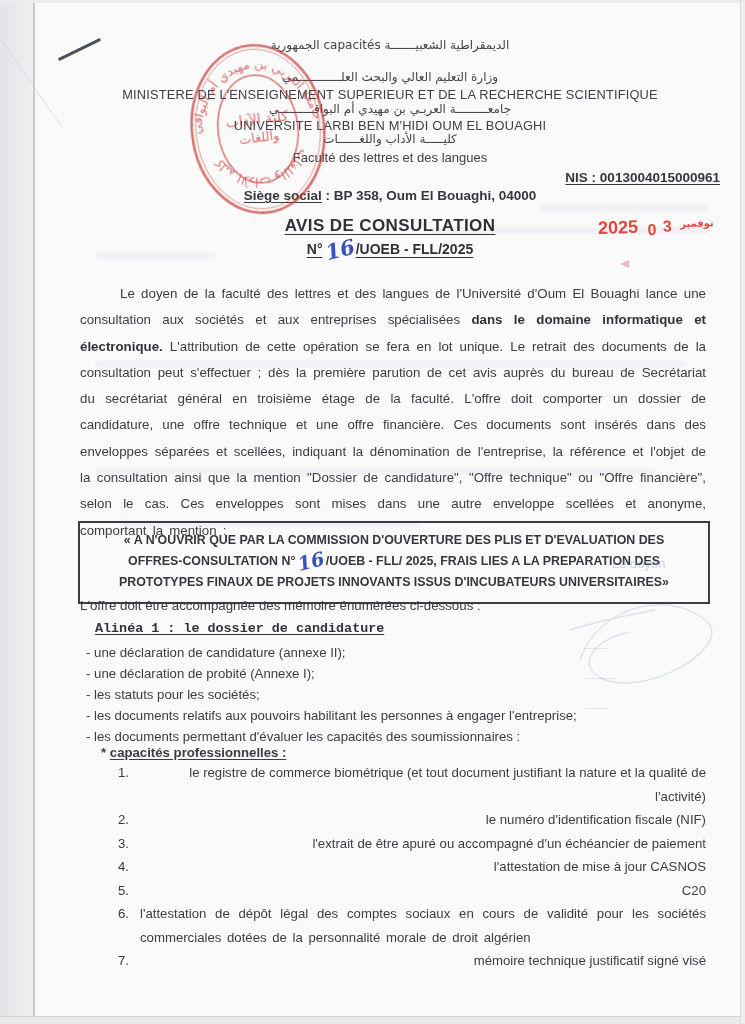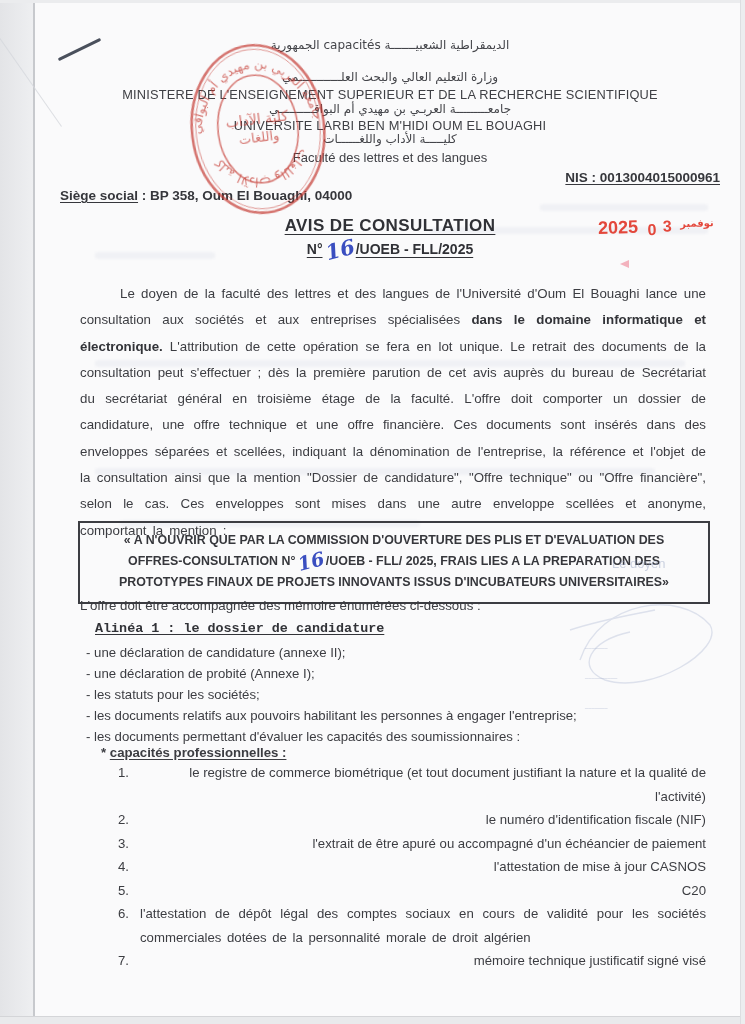--- a/index.html
+++ b/index.html
@@ -21,21 +21,21 @@
   
   .bleed{position:absolute;height:7px;border-radius:3px;background:rgba(140,152,188,.09);filter:blur(1px);}
 
   
   .hdr{position:absolute;left:60px;width:660px;text-align:center;}
   .ar{font-family:"DejaVu Sans",sans-serif;font-size:12px;color:#44454a;}
   .fr{font-size:12.8px;letter-spacing:.2px;color:#3f4045;}
   .faculty{position:absolute;left:60px;top:150px;width:660px;text-align:center;font-size:13px;color:#404146;}
   .nis{position:absolute;left:60px;top:170px;width:660px;text-align:right;font-size:13.5px;font-weight:bold;color:#36373c;}
   .nis span{text-decoration:underline;text-underline-offset:2px;}
-  .siege{position:absolute;left:60px;top:188px;width:660px;text-align:left;font-size:13.5px;font-weight:bold;color:#36373c;}
+  .siege{position:absolute;left:60px;top:188px;width:660px;text-align:center;font-size:13.5px;font-weight:bold;color:#36373c;}
   .siege .lbl{text-decoration:underline;text-underline-offset:2px;}
 
   .title{position:absolute;left:60px;top:216px;width:660px;text-align:center;
     font-size:17px;font-weight:bold;letter-spacing:.4px;color:#303136;
     }
   .title span{text-decoration:underline;text-underline-offset:3px;}
   .refline{position:absolute;left:60px;top:241px;width:660px;text-align:center;font-size:14px;font-weight:bold;color:#303136;}
   .refline .u{text-decoration:underline;text-underline-offset:3px;}
   .hand{font-family:"DejaVu Serif",serif;font-style:italic;font-weight:bold;color:#3a4ec0;
     display:inline-block;transform:rotate(-14deg) translateY(3px);font-size:21px;line-height:0;padding:0 2px;}

